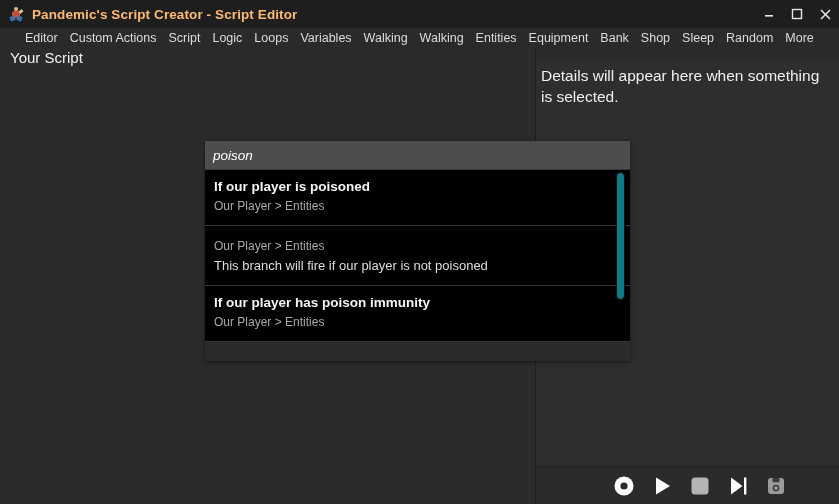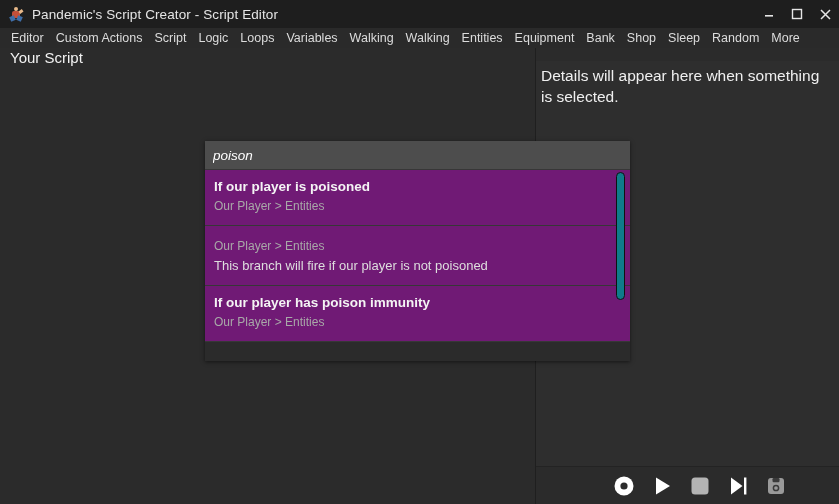--- a/index.html
+++ b/index.html
@@ -61,23 +61,23 @@
     background: #3f6ea8;
     transform: rotate(25deg);
   }
   .title-icon .fig-arm {
     position: absolute; left: 11px; top: 4px;
     width: 4px; height: 3px;
     background: #e8b98a;
     transform: rotate(-35deg);
   }
   .title-text {
-    color: #e5e5e5;
+    color: #fdba74;
     font-size: 13.5px;
-    font-weight: normal;
+    font-weight: bold;
     letter-spacing: 0.1px;
     white-space: nowrap;
   }
   .winbtns {
     position: absolute;
     right: 0; top: 0;
     height: 28px;
     display: flex;
     align-items: center;
   }
@@ -92,21 +92,21 @@
 
   
   .menubar {
     position: absolute;
     left: 0; top: 28px;
     width: 839px; height: 20px;
     background: #2a2a2a;
     display: flex;
     align-items: center;
     box-sizing: border-box;
-    padding-left: 5px;
+    padding-left: 19px;
   }
   .menuitem {
     color: #dcdcdc;
     font-size: 12.5px;
     padding: 0 6px;
     line-height: 20px;
     white-space: nowrap;
   }
 
   
@@ -204,21 +204,21 @@
     height: 192px;
     overflow: hidden;
     background: #2b2b2b;
     border-top: 1px solid #373737;
     box-sizing: border-box;
   }
   .sugg {
     box-sizing: border-box;
     padding: 9px 9px 10px 9px;
     border-bottom: 1px solid #373737;
-    background: #701a75;
+    background: #000000;
   }
   .sugg-title {
     color: #f4f4f4;
     font-size: 13.5px;
     font-weight: bold;
     line-height: 16px;
   }
   .sugg-path {
     color: #a8a8a8;
     font-size: 12px;

